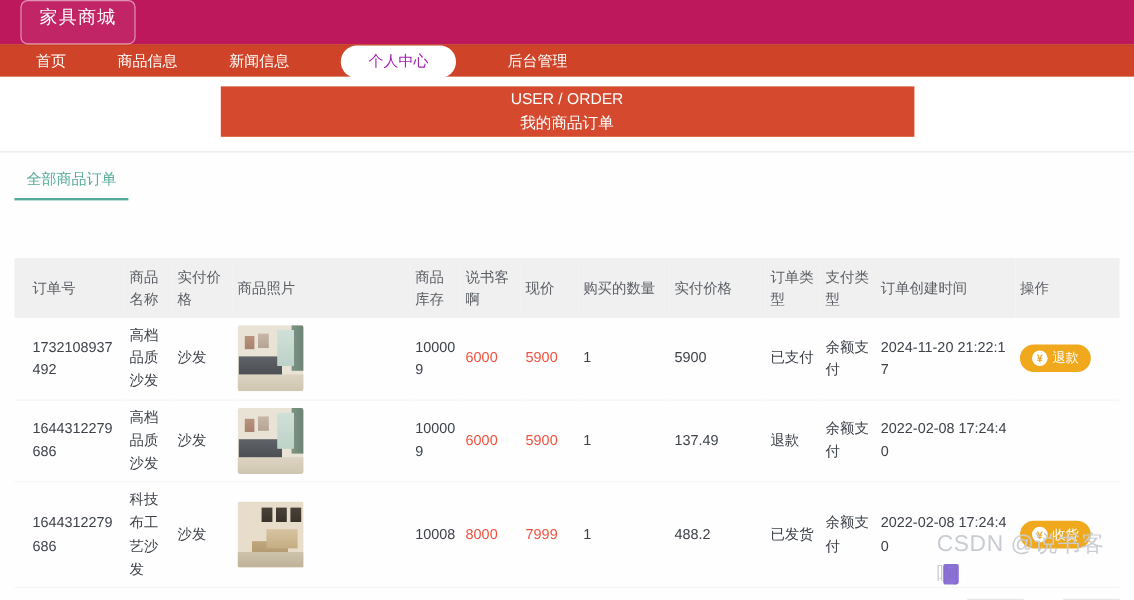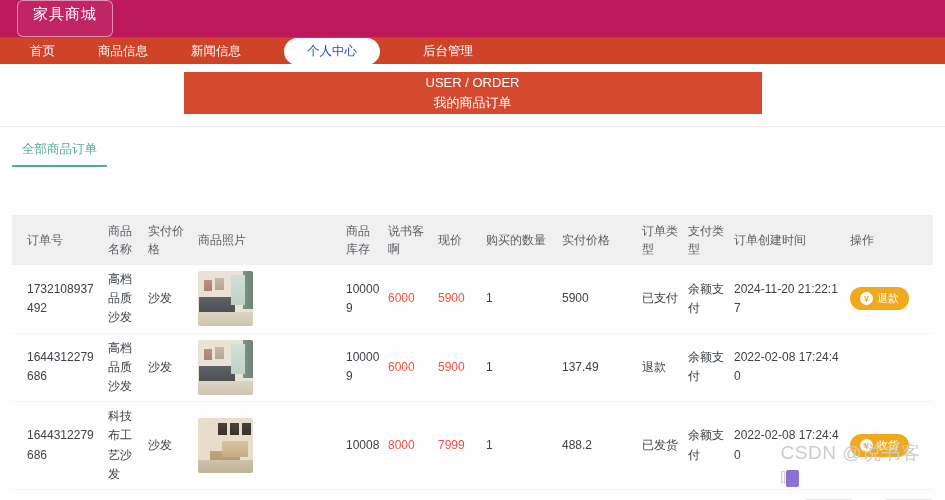--- a/index.html
+++ b/index.html
@@ -8,21 +8,21 @@
   body { position:relative; }
 
   
   .topbar { height:37px; background:#be185d; display:flex; padding-left:17px; }
   .logo-btn { color:#fff; font-size:15px; letter-spacing:1px; padding:4px 15px;
     border:1px solid rgba(255,255,255,.5); border-radius:6px; background:rgba(255,255,255,.06); cursor:pointer; }
 
   
   .navbar { height:27px; background:#cf4428; display:flex; align-items:center; padding-left:30px; border-top:1px solid #c03d24; }
   .nav-item { color:#fff; font-size:12.5px; margin-right:43px; cursor:pointer; white-space:nowrap;text-align:right; }
-  .nav-item.pill { background:#fff; color:#1d4ed8; border-radius:14px; padding:5px 23px; }
+  .nav-item.pill { background:#fff; color:#a21caf; border-radius:14px; padding:5px 23px; }
 
   
   .banner-wrap { padding-top:8px; background:#fff; }
   .banner { width:578px; height:42px; margin:0 auto; background:#d54a2e; color:#fff;
     display:flex; flex-direction:column; align-items:center; justify-content:center; line-height:1.55; }
   .banner .l1 { font-size:13px; }
   .banner .l2 { font-size:13px; }
 
   
   .content { margin-top:12px; border-top:1px solid #ebebeb; background:#fefefe; padding-top:9px; }

